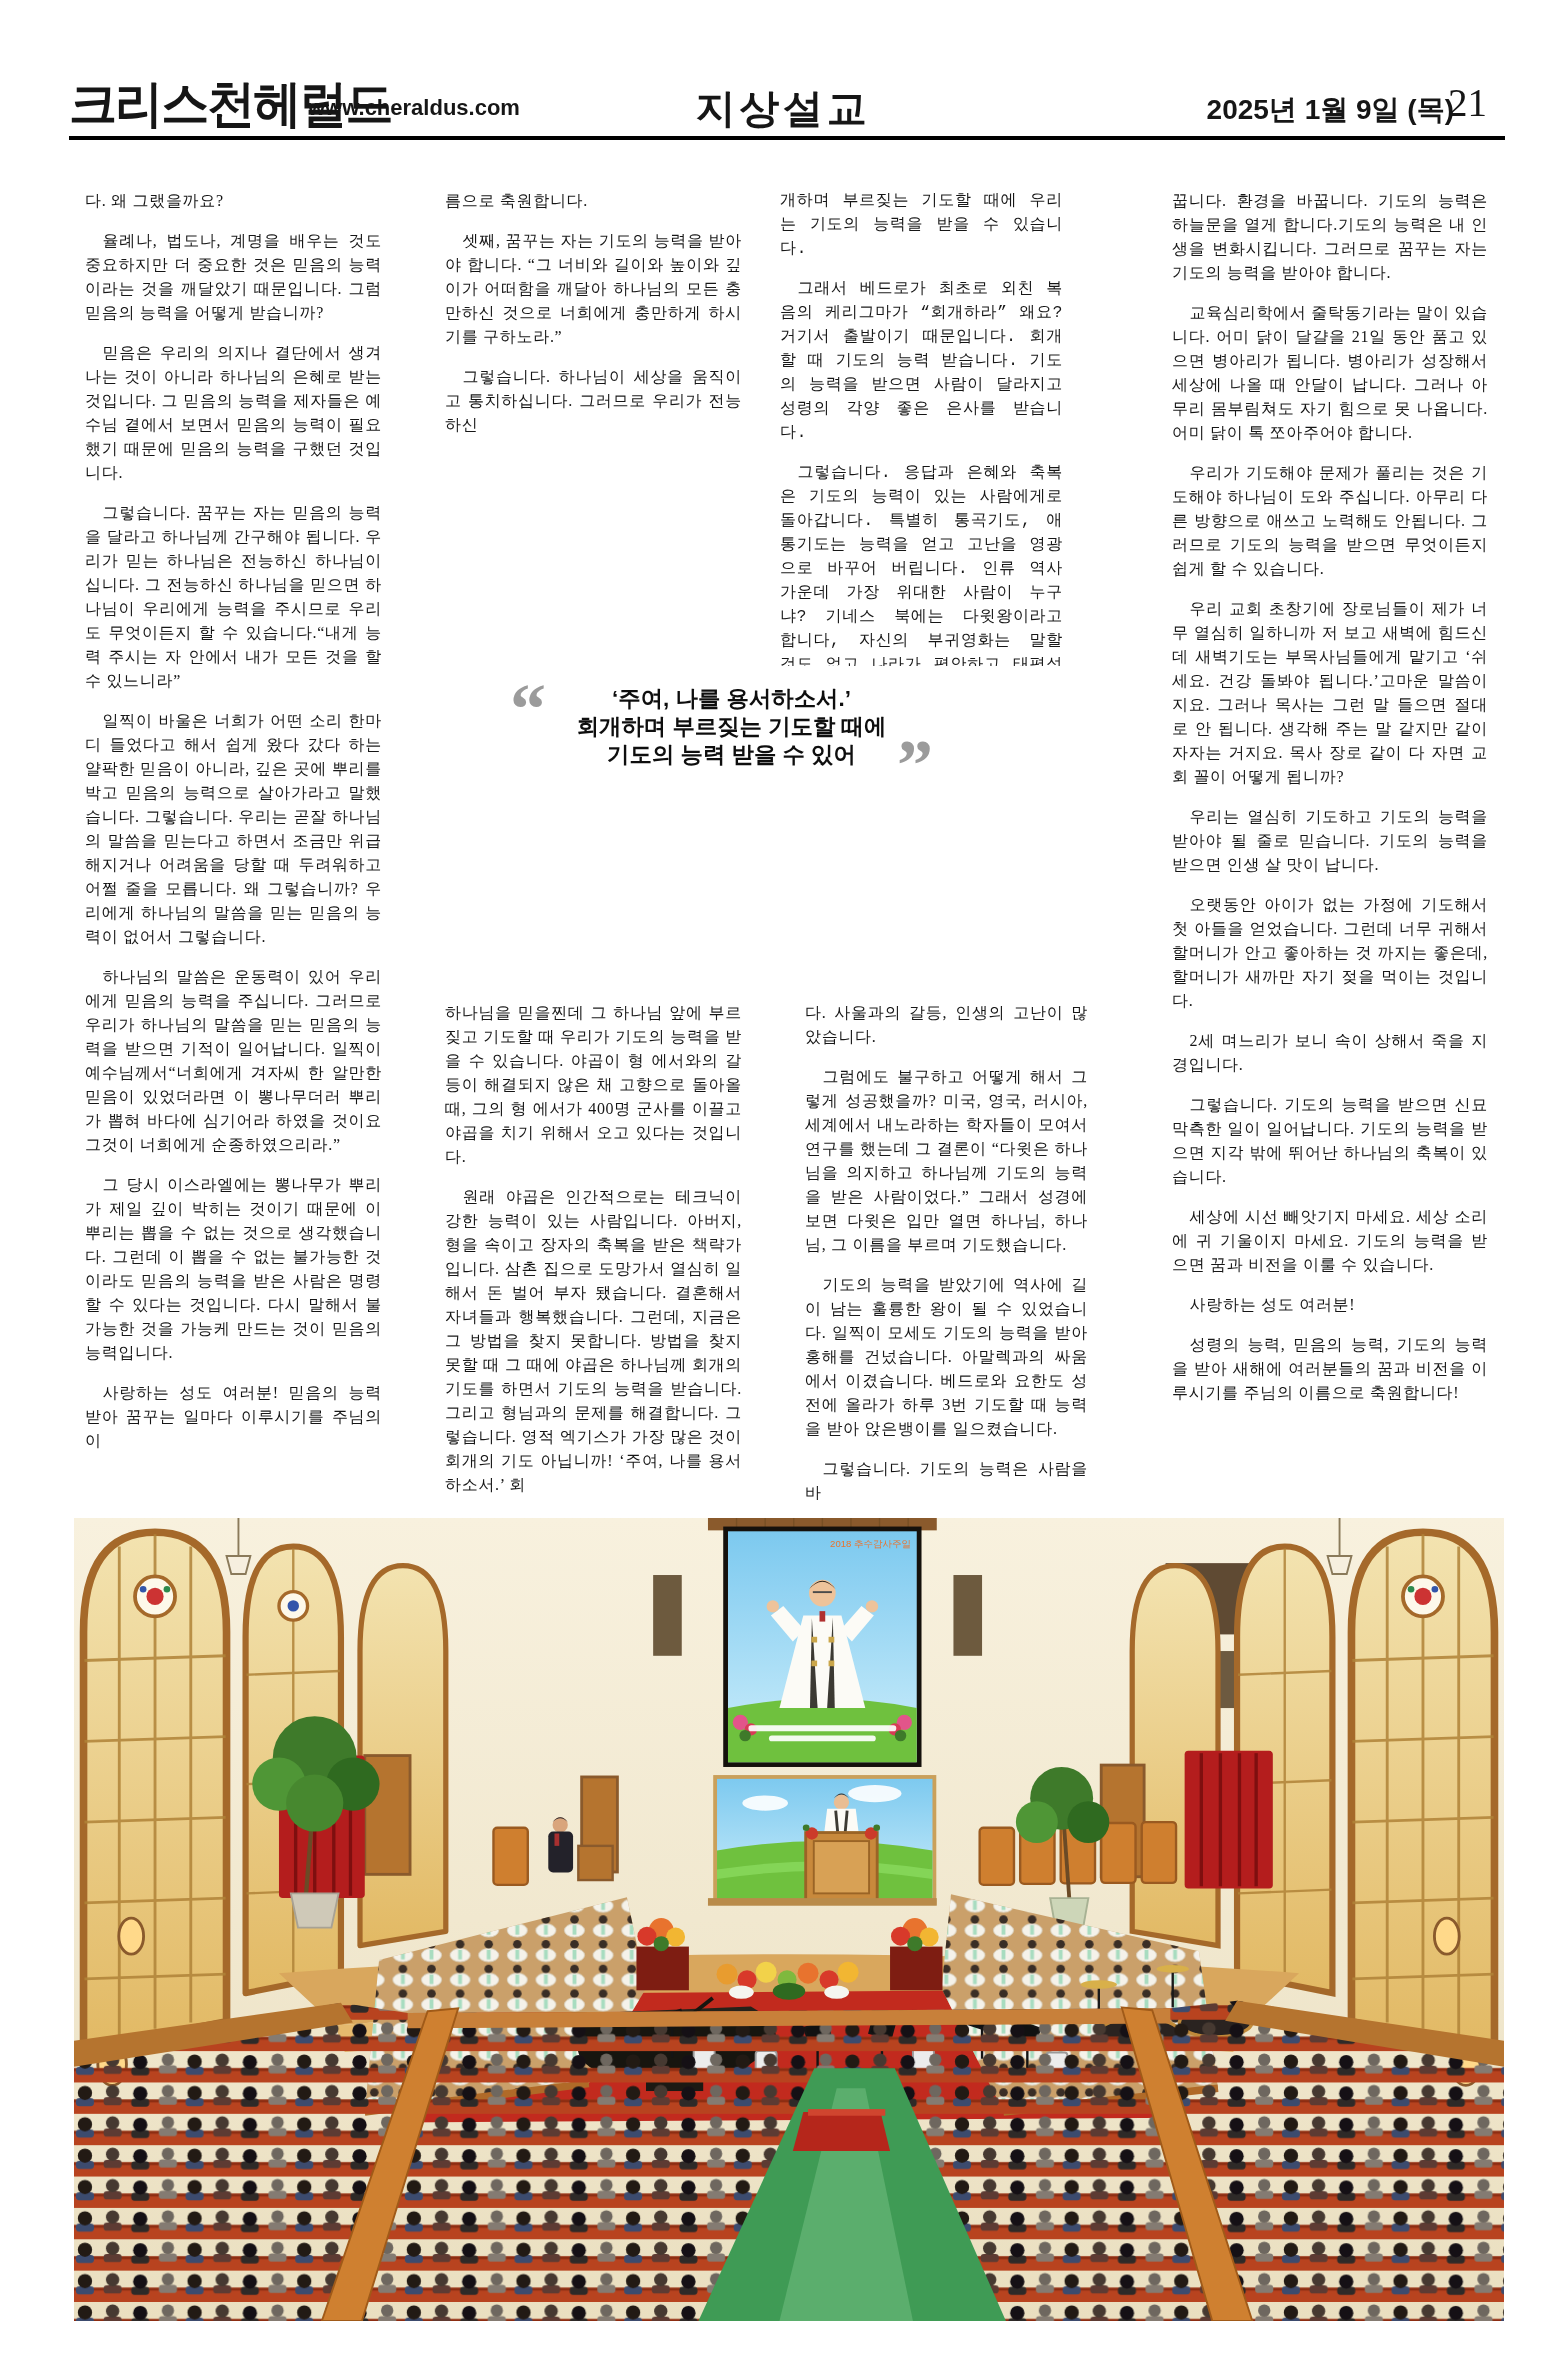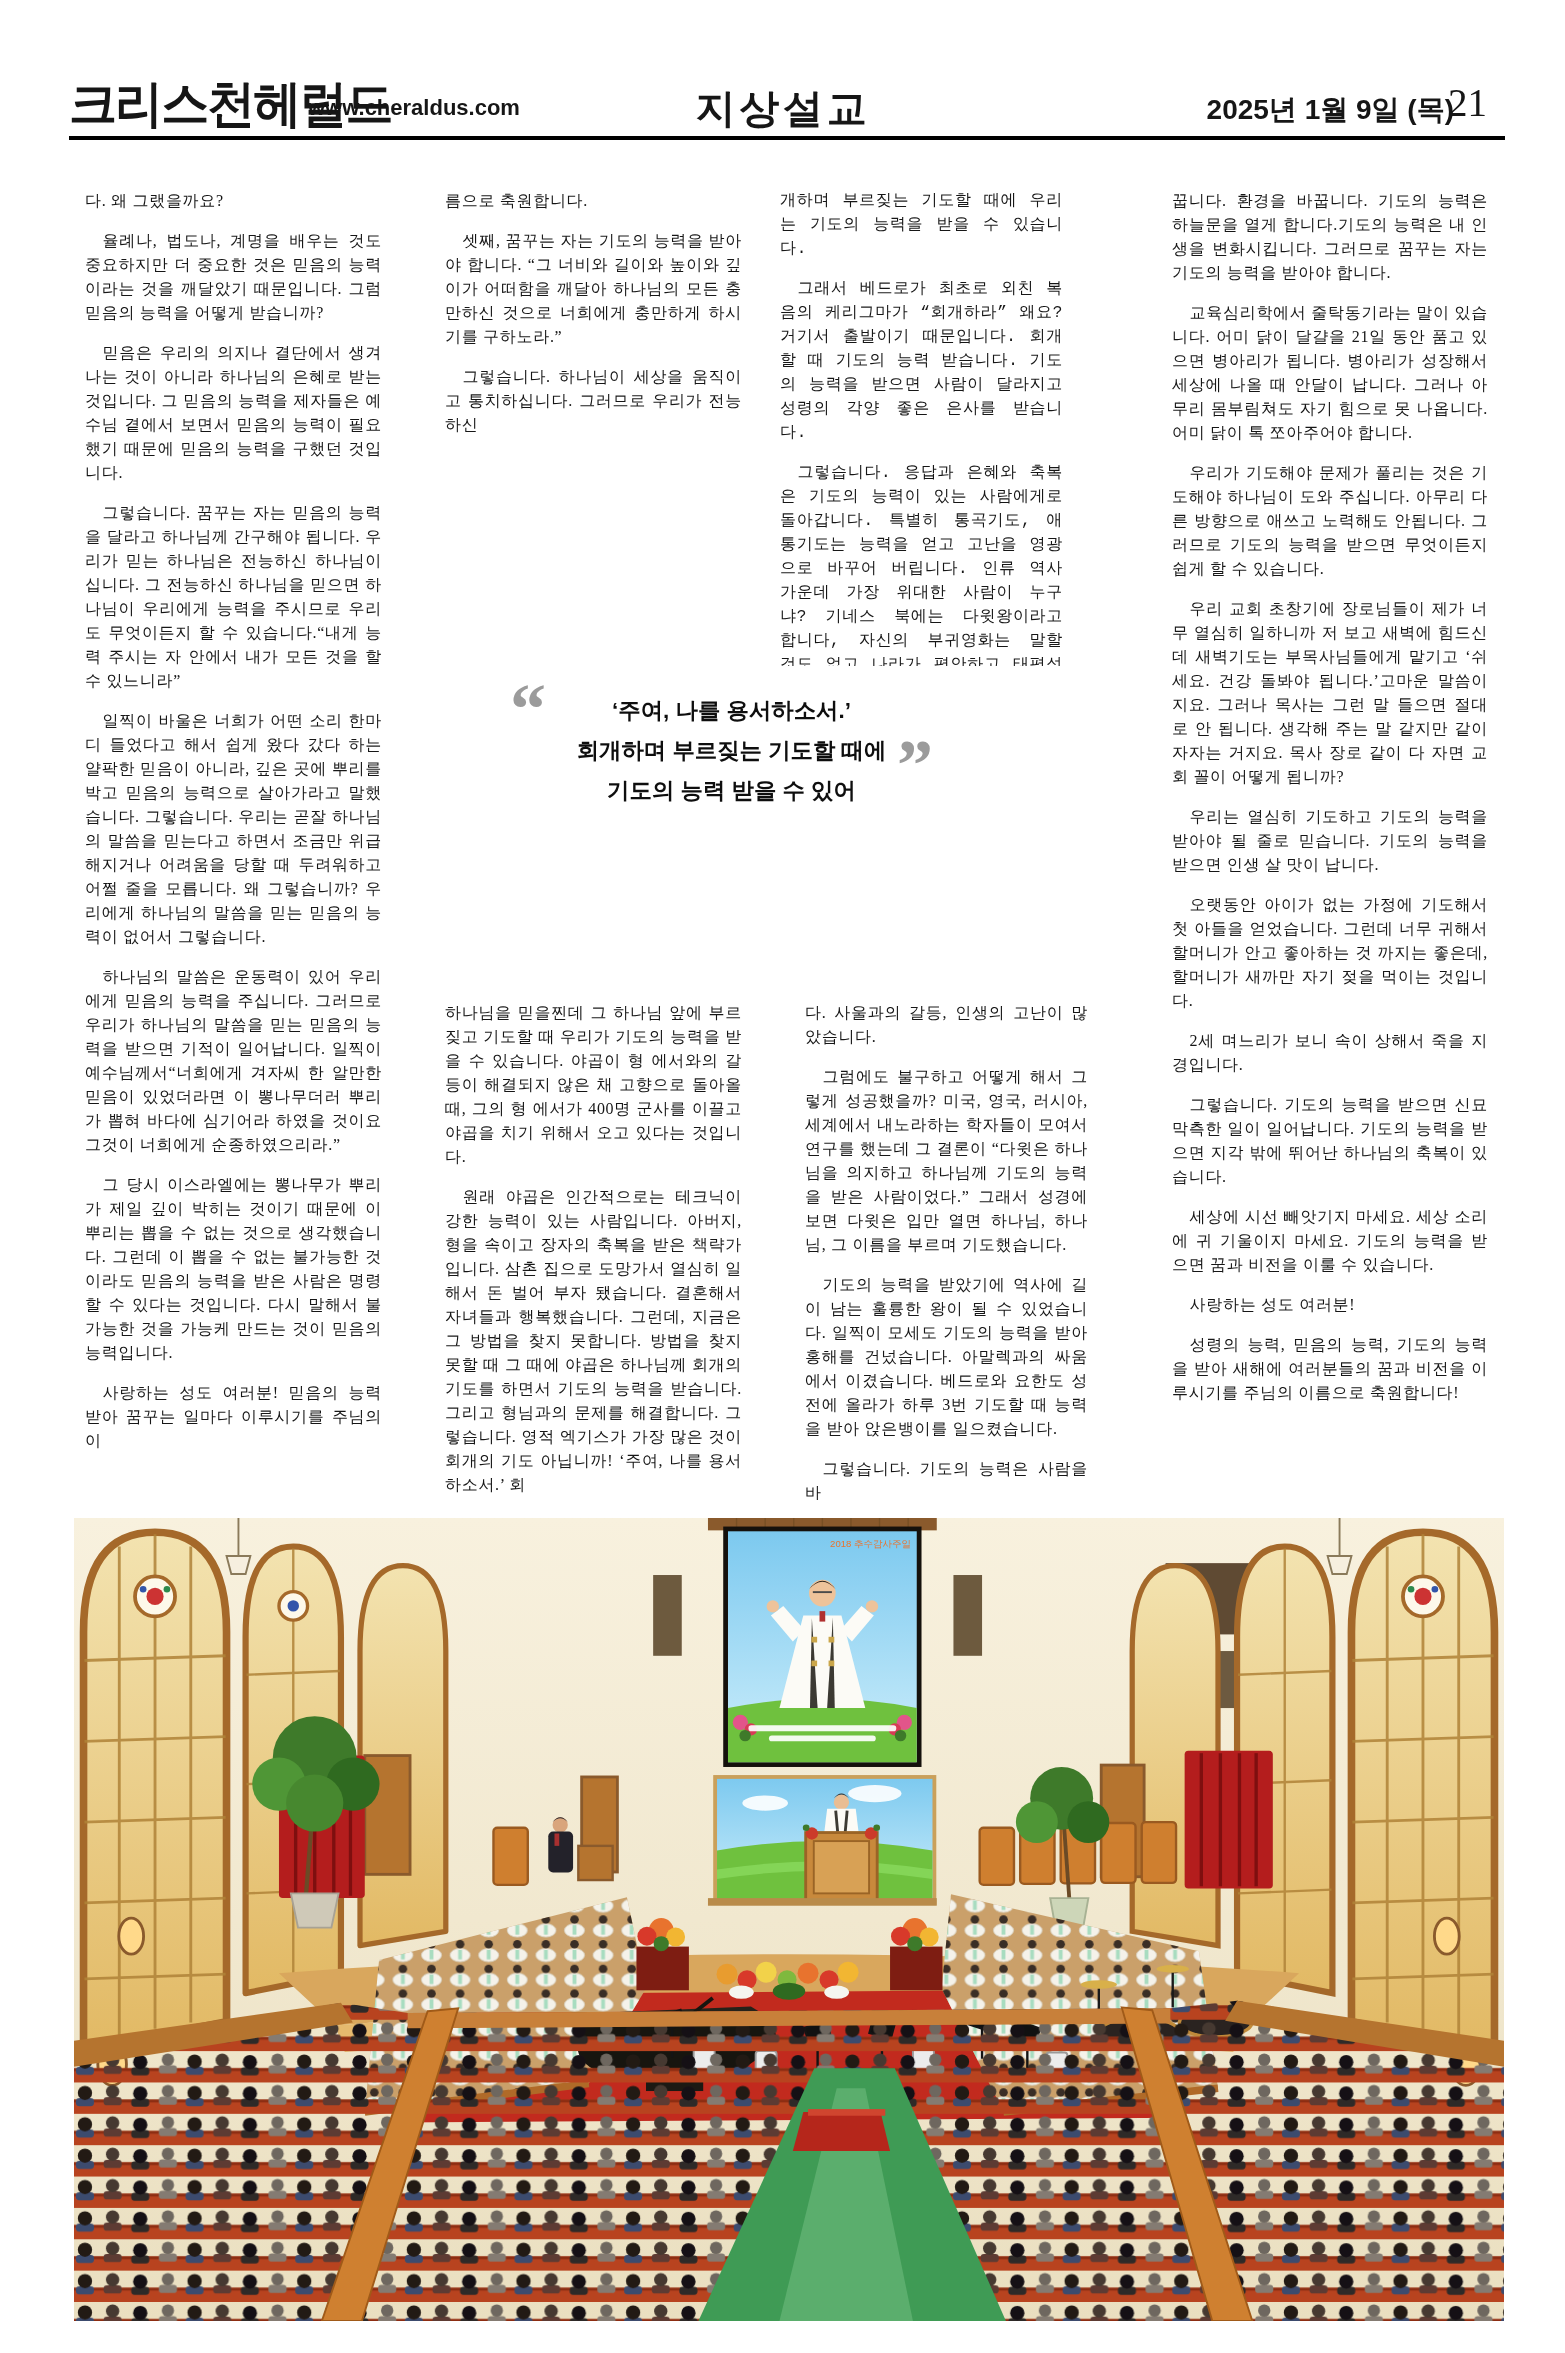--- a/index.html
+++ b/index.html
@@ -30,21 +30,21 @@
   #col2t{left:429px; top:173px;height:493px;}
   #col2b{left:429px; top:985px;height:513px;}
   #col3t{left:764px;top:173px;height:493px;width:315px;font-family:Liberation Mono, monospace;}
   #col3b{left:789px;top:985px;height:515px;width:315px;}
   #col4 {left:1156px;top:173px;height:1335px;width:348px;}
 
   
   .pullquote{position:absolute;left:443px;top:685px;width:577px;
              font-family:"Liberation Sans",sans-serif;font-weight:bold;
              font-size:22.4px;line-height:28px;text-align:center;color:#0e0e0e;}
-  .pullquote p{margin:12px;}
+  .pullquote p{margin:0;}
   .quote-mark{position:absolute;font-family:"Liberation Serif",serif;font-weight:bold;
               font-size:72px;color:#9b9b9b;line-height:1;}
   .quote-open {left:67px;top:-12.4px;}
   .quote-close{left:454px;top:44px;}
 
   
   .photo-wrap{position:absolute;left:74px;top:1518px;width:1430px;height:803px;}
 </style>
 </head>
 <body>

